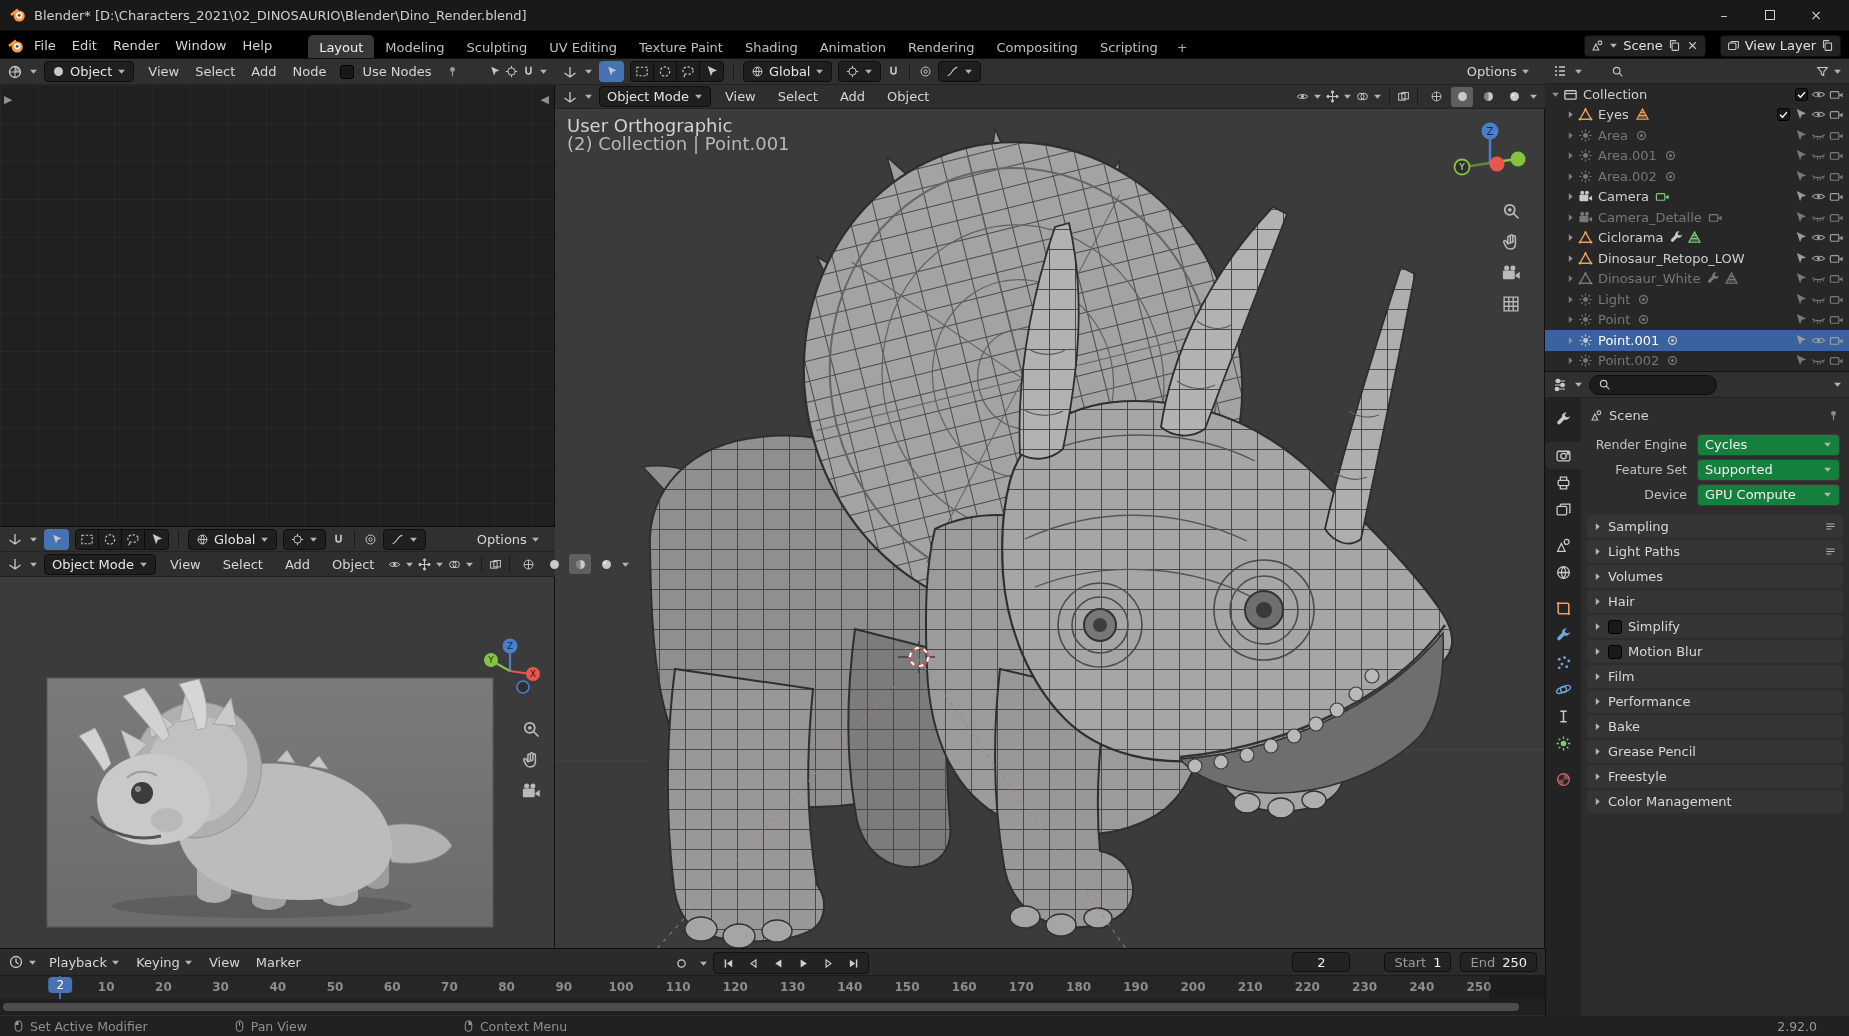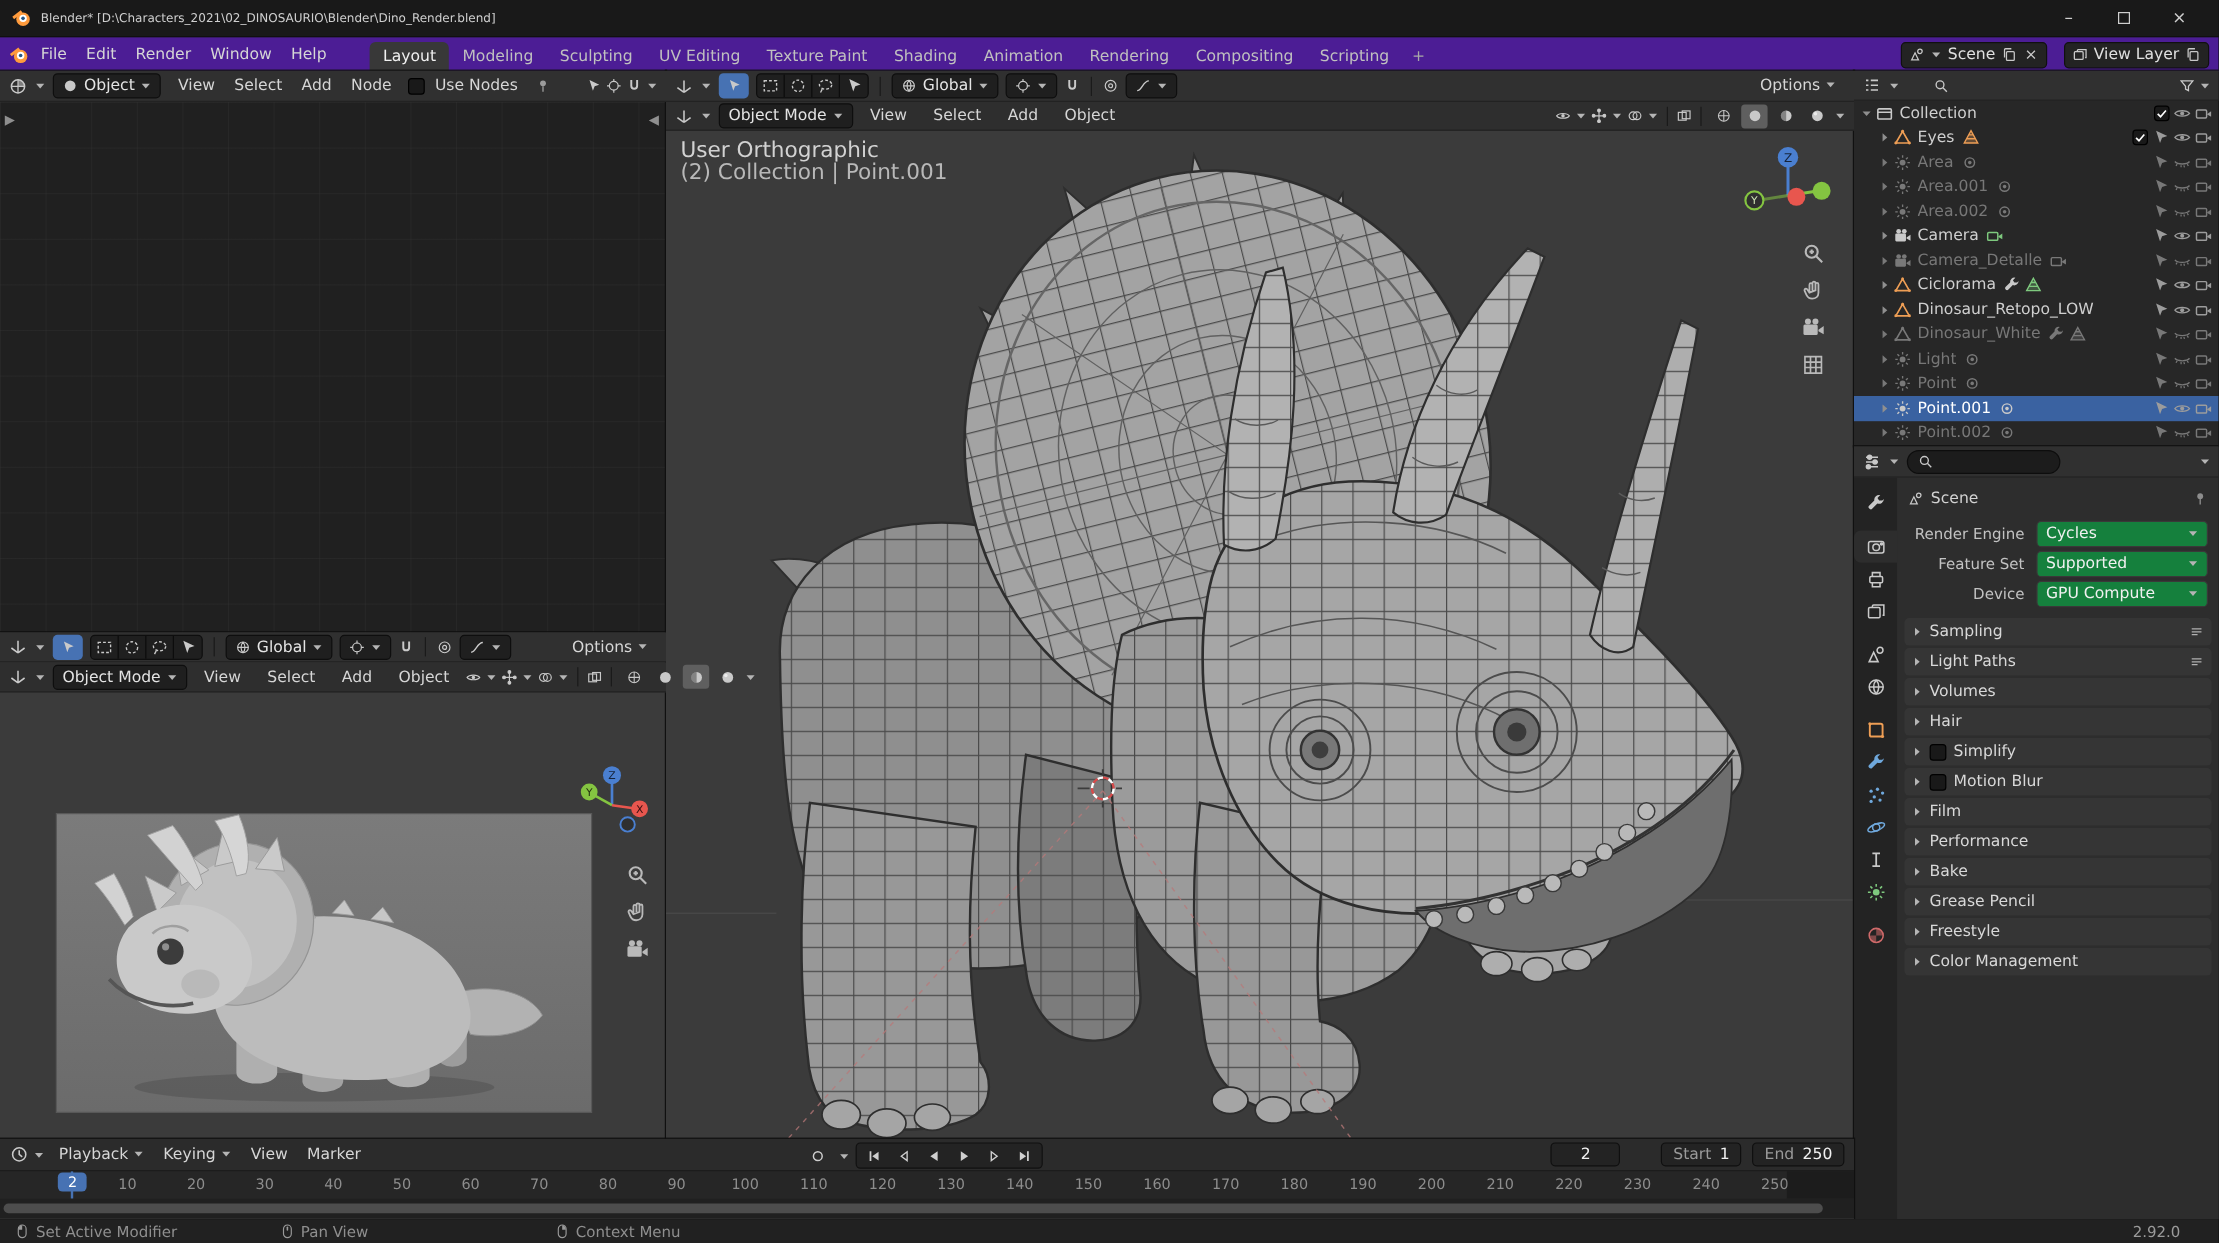--- a/index.html
+++ b/index.html
@@ -29,27 +29,27 @@
   .sep{width:1px;height:16px;background:#1a1a1a;margin:0 3px;flex:none;}
   .cb{width:14px;height:14px;border-radius:3px;background:#191919;border:1px solid #000;display:inline-flex;
       align-items:center;justify-content:center;color:#fff;flex:none;}
   .cb svg{width:11px;height:11px;}
   .searchbox{display:flex;align-items:center;gap:5px;background:#1c1c1c;border:1px solid #0d0d0d;border-radius:11px;
              height:20px;padding:0 8px;color:#9a9a9a;}
   .searchbox input{background:transparent;border:none;outline:none;color:#ddd;width:92px;font:inherit;}
 
   
   .titlebar{left:0;top:0;width:1849px;height:30px;background:#191919;display:flex;align-items:center;padding:0 10px;outline:none;}
-  .titlebar .title{margin-left:8px;color:#cfcfcf;font-size:10px;}
+  .titlebar .title{margin-left:8px;color:#cfcfcf;font-size:13px;}
   .win-controls{margin-left:auto;display:flex;height:30px;}
   .win-btn{width:46px;height:30px;display:flex;align-items:center;justify-content:center;color:#cfcfcf;font-size:14px;}
   .win-btn .box{width:10px;height:10px;border:1px solid #cfcfcf;}
 
   
-  .topbar{left:0;top:31px;width:1849px;height:29px;background:#4c1d95;display:flex;align-items:center;padding:0 8px;gap:2px;}
+  .topbar{left:0;top:31px;width:1849px;height:29px;background:#000000;display:flex;align-items:center;padding:0 8px;gap:2px;}
   .ws-tabs{display:flex;align-items:flex-end;height:29px;margin-left:10px;padding-left:16px;}
   .ws-tab{padding:5px 11px;color:#c0c0c0;border-radius:5px 5px 0 0;white-space:nowrap;}
   .ws-tab.active{background:#383838;color:#f0f0f0;}
   .ws-tab.add{color:#a8a8a8;padding:5px 8px;}
   .tb-widget{display:flex;align-items:center;gap:5px;background:#232323;border:1px solid #101010;border-radius:4px;
              height:22px;padding:0 6px;color:#e0e0e0;white-space:nowrap;}
 
   
   .ed-header{display:flex;align-items:center;gap:6px;padding:0 7px;background:#303030;border-bottom:1px solid #222;position:relative;z-index:5;}
 
@@ -125,21 +125,21 @@
   .transport{position:absolute;left:50%;top:3px;transform:translateX(-52%);display:flex;align-items:center;gap:5px;}
   .tpill{display:flex;align-items:center;background:#232323;border:1px solid #111;border-radius:4px;padding:1px 2px;}
   .tbtn{width:25px;height:18px;display:inline-flex;align-items:center;justify-content:center;color:#cfcfcf;}
   .tbtn svg{width:13px;height:13px;}
   .tl-right{margin-left:auto;display:flex;align-items:center;}
   .tl-field{background:#232323;border:1px solid #0f0f0f;border-radius:4px;height:20px;display:flex;align-items:center;
             justify-content:center;padding:0 9px;color:#f0f0f0;gap:7px;white-space:nowrap;}
   .tl-field .lab{color:#9a9a9a;}
   .ruler{position:relative;height:24px;background:#262626;border-top:1px solid #1c1c1c;overflow:hidden;}
   .ruler::after{content:'';position:absolute;left:1489px;right:0;top:0;bottom:0;background:rgba(0,0,0,.25);}
-  .tick{position:absolute;top:4px;transform:translateX(-50%);font-size:12px;color:#8d8d8d;}
+  .tick{position:absolute;top:4px;transform:translateX(-50%);font-size:12px;color:#8d8d8d;font-weight:bold;}
   .playhead{position:absolute;top:0;bottom:0;}
   .ph-line{position:absolute;left:-1px;top:0;bottom:0;width:2px;background:var(--accent);}
   .ph-badge{position:absolute;left:0;top:1px;transform:translateX(-50%);background:var(--accent);color:#fff;
             font-size:12px;border-radius:4px;padding:1px 8px;}
   .tl-scroll{position:relative;height:16px;background:#202020;}
   .tl-scroll .bar{position:absolute;left:3px;right:26px;top:4px;height:8px;background:#4d4d4d;border-radius:4px;}
 
   
   .statusbar{left:0;top:1016px;width:1849px;height:20px;background:#212121;display:flex;align-items:center;
              padding:0 12px;color:#8f8f8f;font-size:12.5px;outline:none;text-align:center;}

